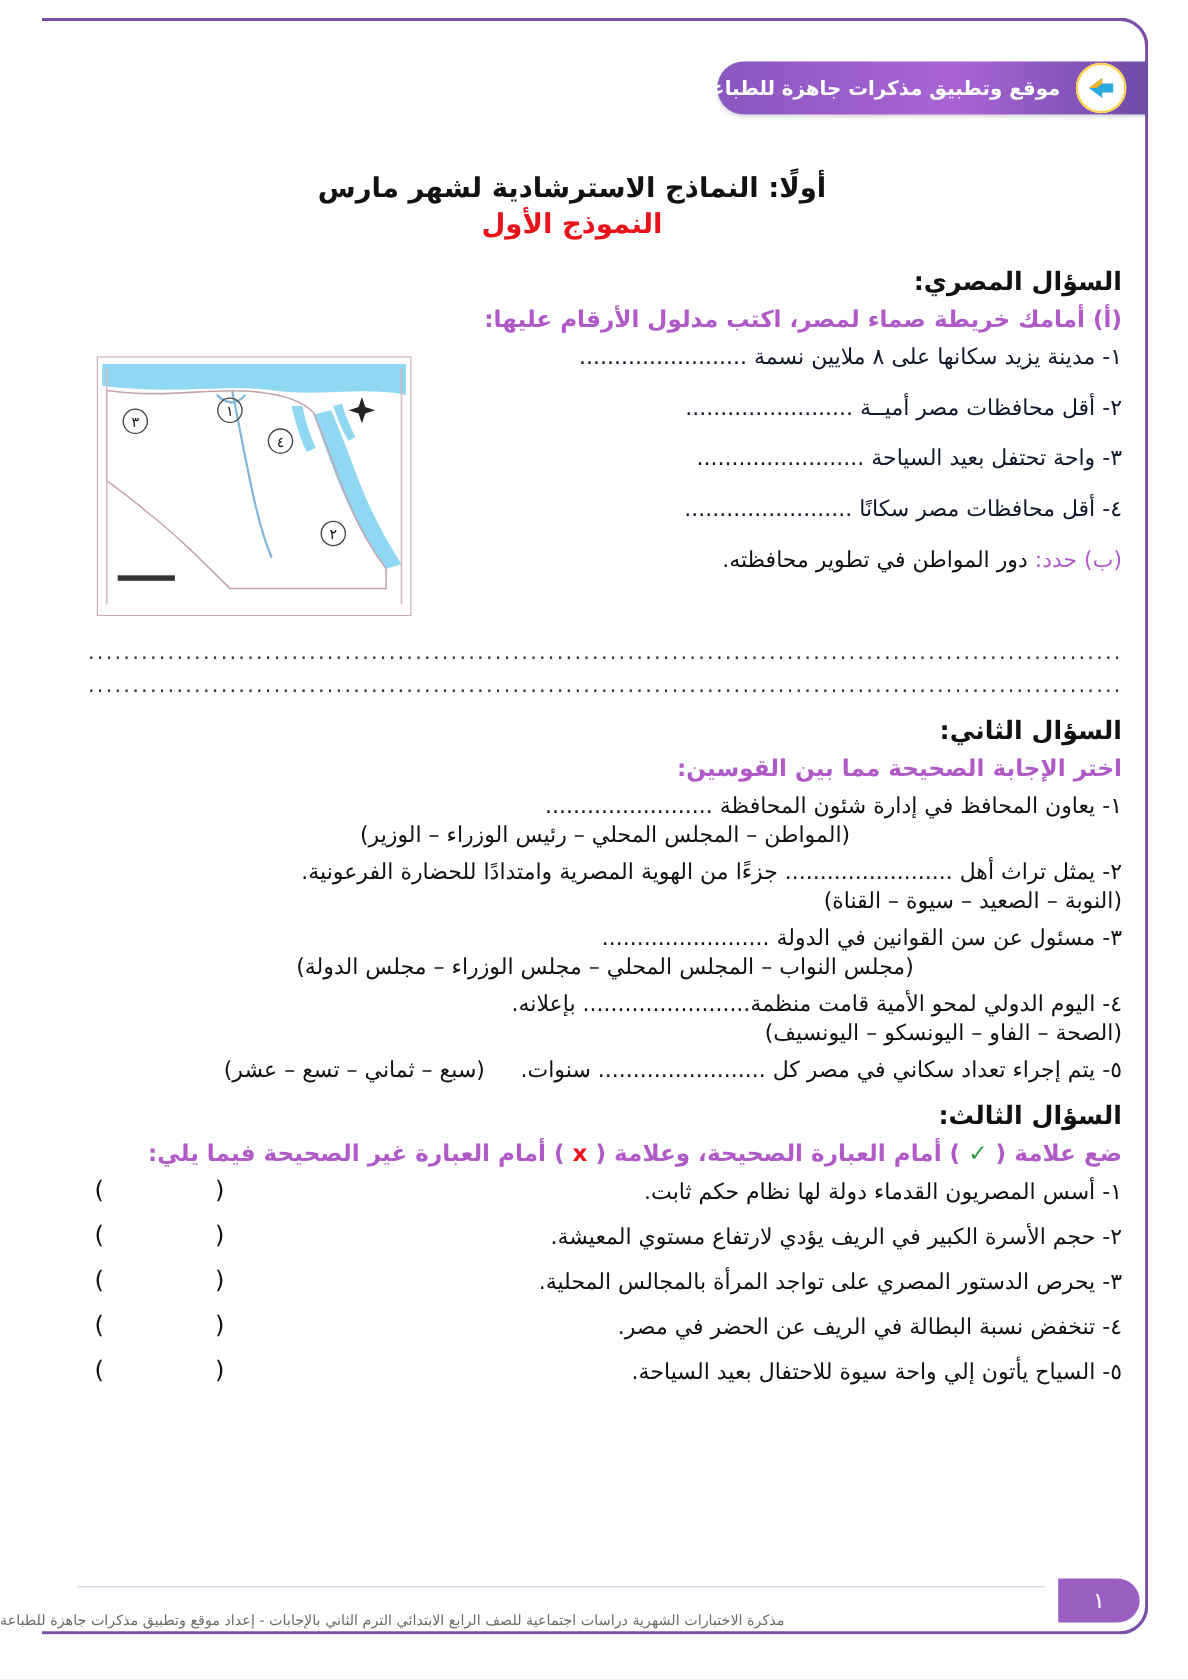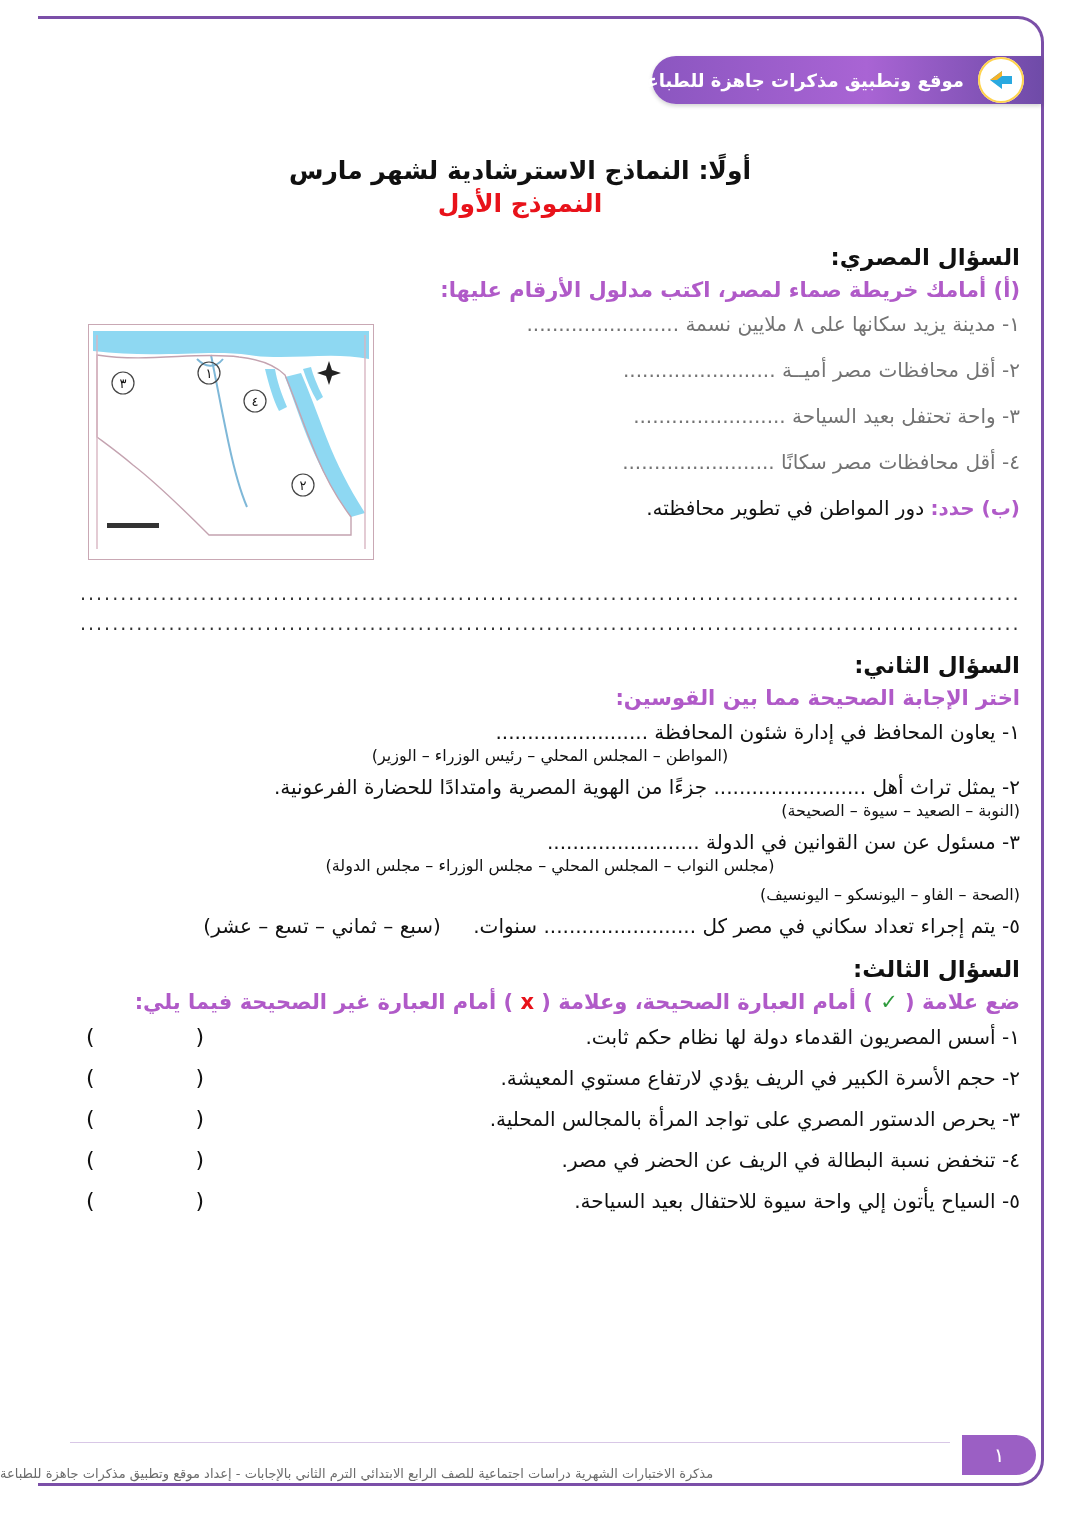--- a/index.html
+++ b/index.html
@@ -108,21 +108,21 @@
   .q-instr .mark-x  { color: #e8121a; }
 
   
   .q1-wrap { position: relative; min-height: 270px; }
   .q1-lines {
     margin-right: 0;
     padding-left: 320px;
   }
   .line-item {
     font-size: 20px;
-    color: #737373;
+    color: #0f172a;
     margin: 0 0 22px 0;
     direction: rtl;
   }
 
   .map {
     position: absolute;
     left: 8px;
     top: 12px;
     width: 286px;
     height: 236px;
@@ -130,42 +130,42 @@
     border: 1px solid #c9a8b4;
     overflow: hidden;
   }
   .map svg { display:block; }
 
   .q1b {
     font-size: 20px;
     text-align: right;
     margin: 2px 0 10px 0;
   }
-  .q1b .lbl { color:#b05ac8; font-weight: bold; }
+  .q1b .lbl { color:#b05ac8; font-weight: normal; }
 
   .answer-line {
     font-size: 19px;
     color: #333;
     letter-spacing: 2px;
     margin: 0 0 8px 0;
     white-space: nowrap;
     overflow: hidden;
     direction: ltr;
     text-align: right;
   }
 
   
   .mcq-item {
     font-size: 20px;
     text-align: right;
     margin: 0 0 2px 0;
     direction: rtl;
   }
   .mcq-choices {
-    font-size: 16px;
+    font-size: 20px;
     text-align: center;
     margin: 0 0 10px 0;
     direction: rtl;
   }
   .mcq-inline {
     font-size: 20px;
     text-align: right;
     direction: rtl;
     margin: 0 0 8px 0;
   }
@@ -307,25 +307,26 @@
   <div class="answer-line">..................................................................................................................................................................</div>
 
   <div class="q-head" style="margin-top:18px;">السؤال الثاني:</div>
   <div class="q-instr">اختر الإجابة الصحيحة مما بين القوسين:</div>
 
   <div>
     <div class="mcq-item">١- يعاون المحافظ في إدارة شئون المحافظة ........................</div>
     <div class="mcq-choices">(المواطن – المجلس المحلي – رئيس الوزراء – الوزير)</div>
 
     <div class="mcq-item">٢- يمثل تراث أهل ........................ جزءًا من الهوية المصرية وامتدادًا للحضارة الفرعونية.</div>
-    <div class="mcq-choices" style="text-align:right;">(النوبة – الصعيد – سيوة – الصحيحة)</div>
+    <div class="mcq-choices" style="text-align:right;">(النوبة – الصعيد – سيوة – القناة)</div>
 
     <div class="mcq-item">٣- مسئول عن سن القوانين في الدولة ........................</div>
     <div class="mcq-choices">(مجلس النواب – المجلس المحلي – مجلس الوزراء – مجلس الدولة)</div>
 
+    <div class="mcq-item">٤- اليوم الدولي لمحو الأمية قامت منظمة........................ بإعلانه.</div>
     <div class="mcq-choices" style="text-align:right;">(الصحة – الفاو – اليونسكو – اليونسيف)</div>
 
     <div class="mcq-inline">
       <span>٥- يتم إجراء تعداد سكاني في مصر كل ........................ سنوات.</span>
       <span class="choices">(سبع – ثماني – تسع – عشر)</span>
     </div>
   </div>
 
   <div class="q-head" style="margin-top:18px;">السؤال الثالث:</div>
   <div class="q-instr">

